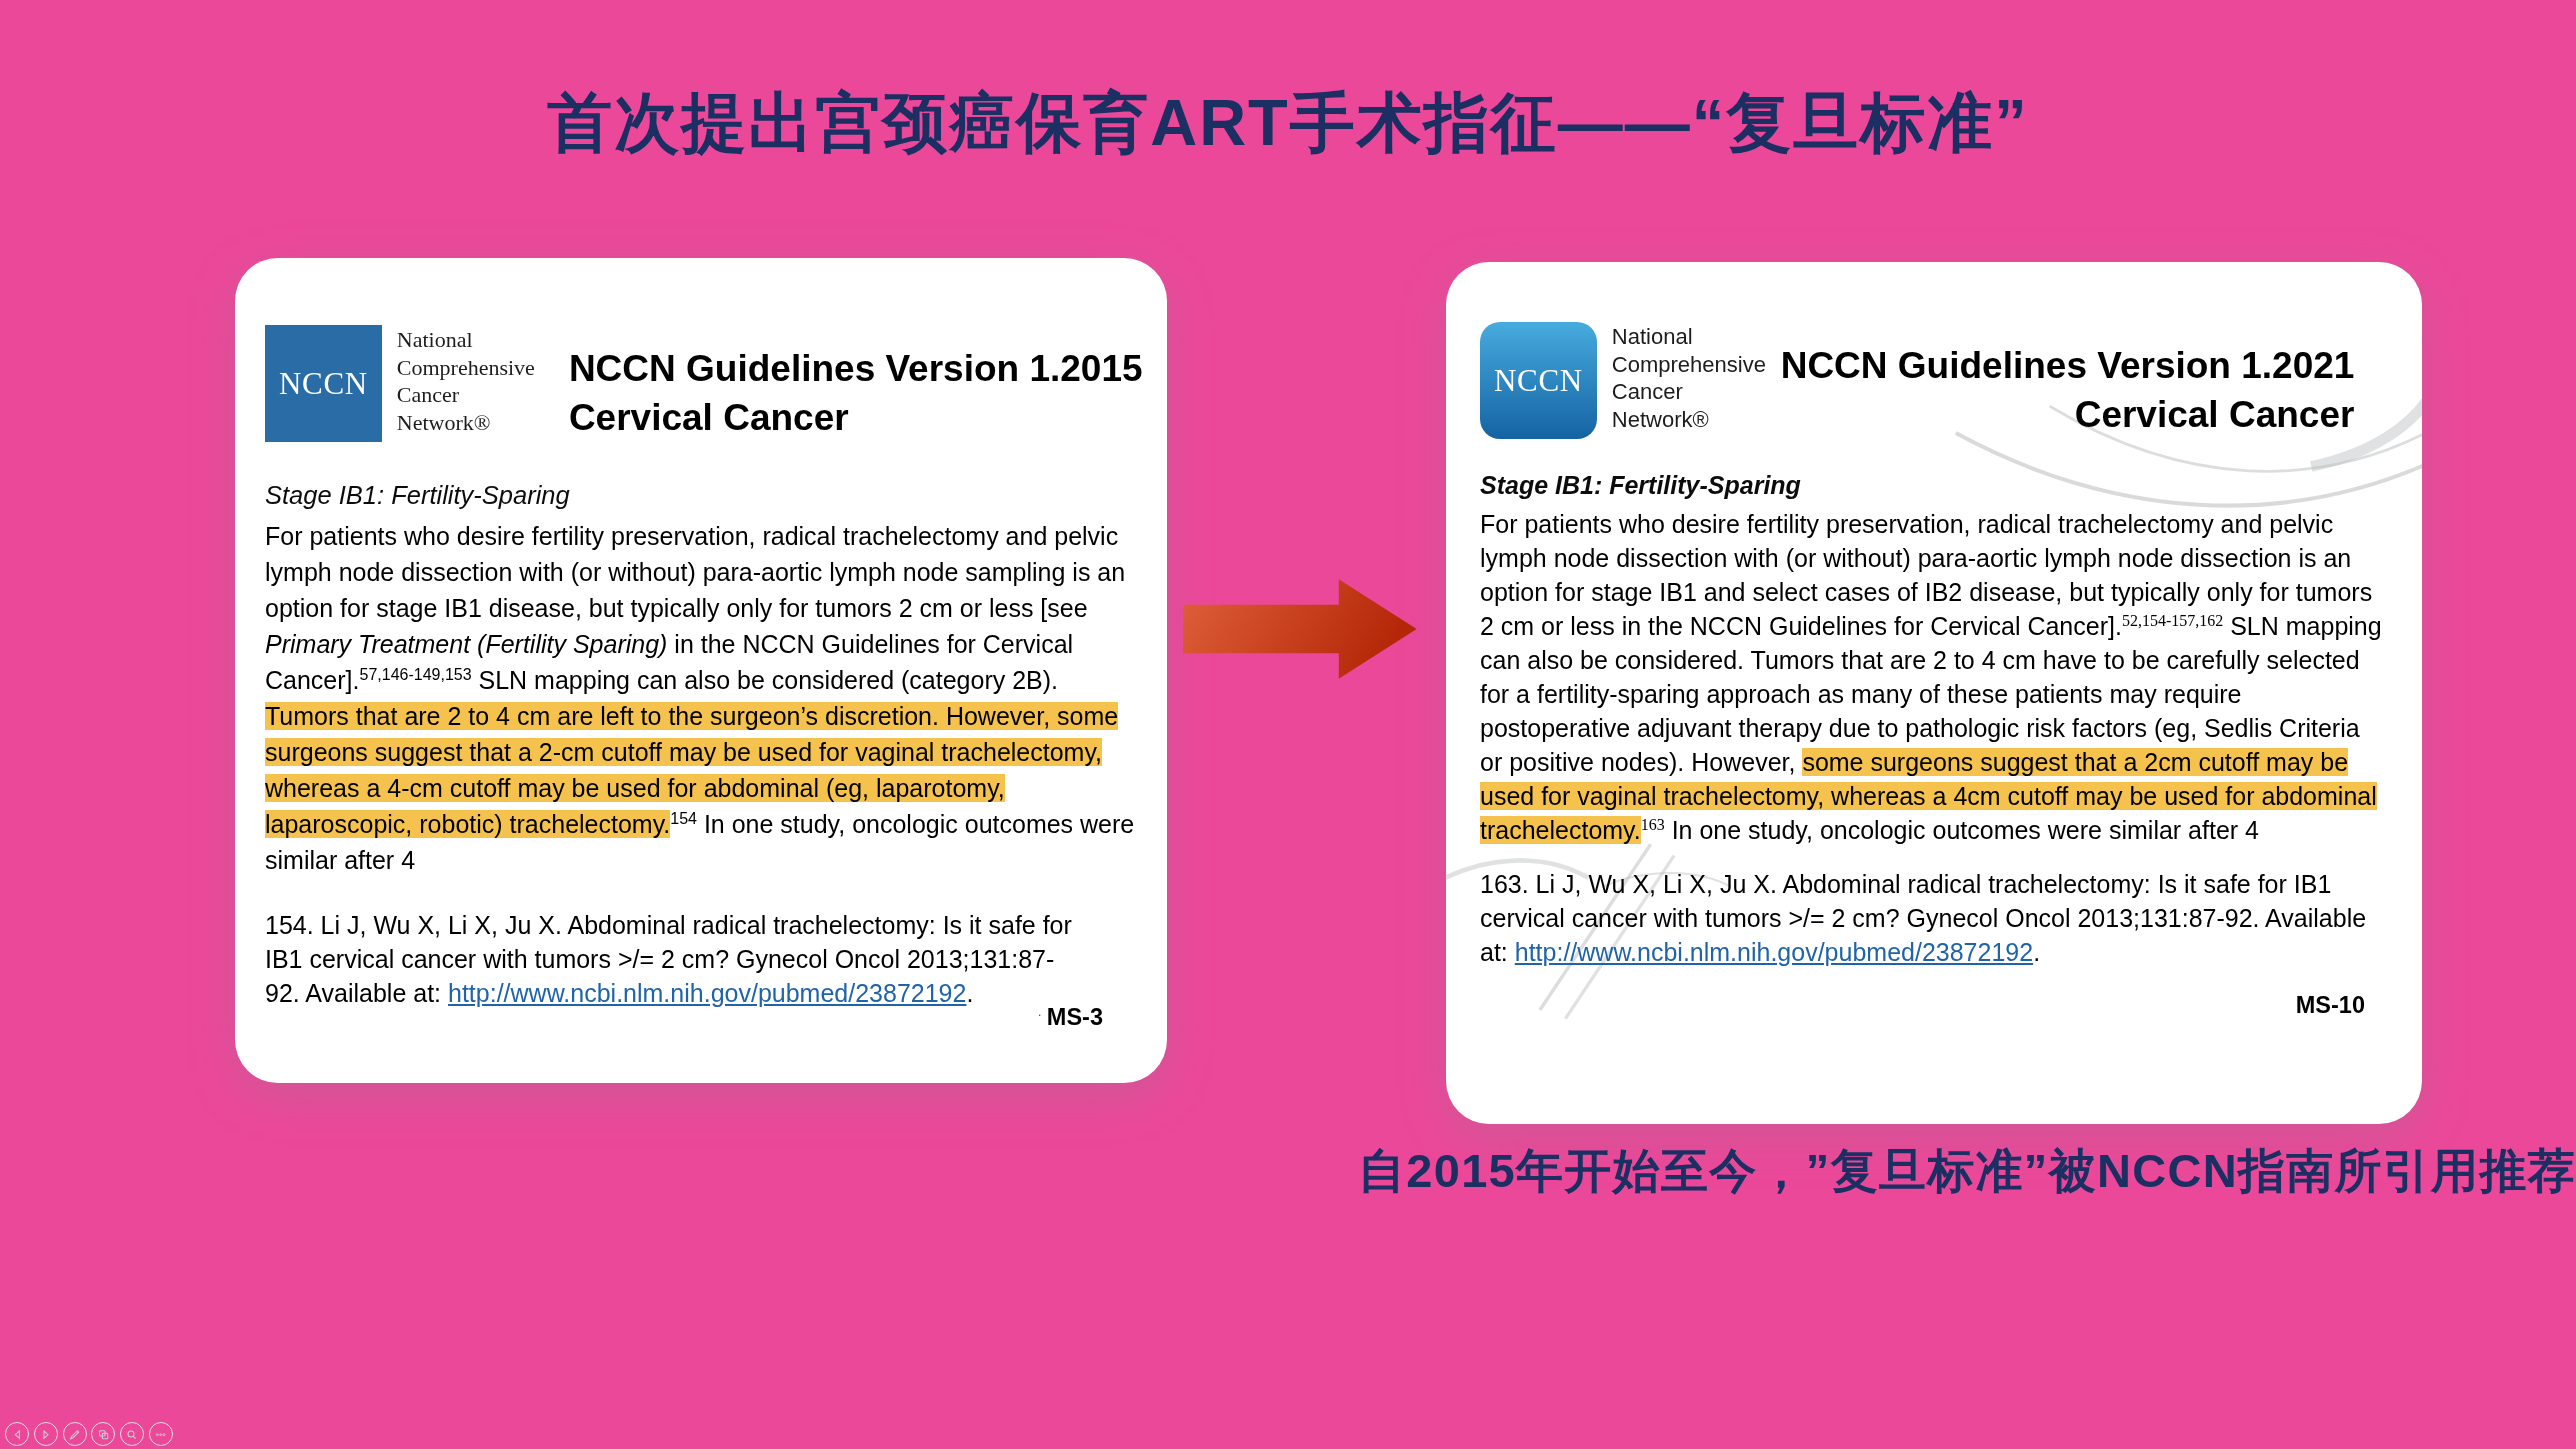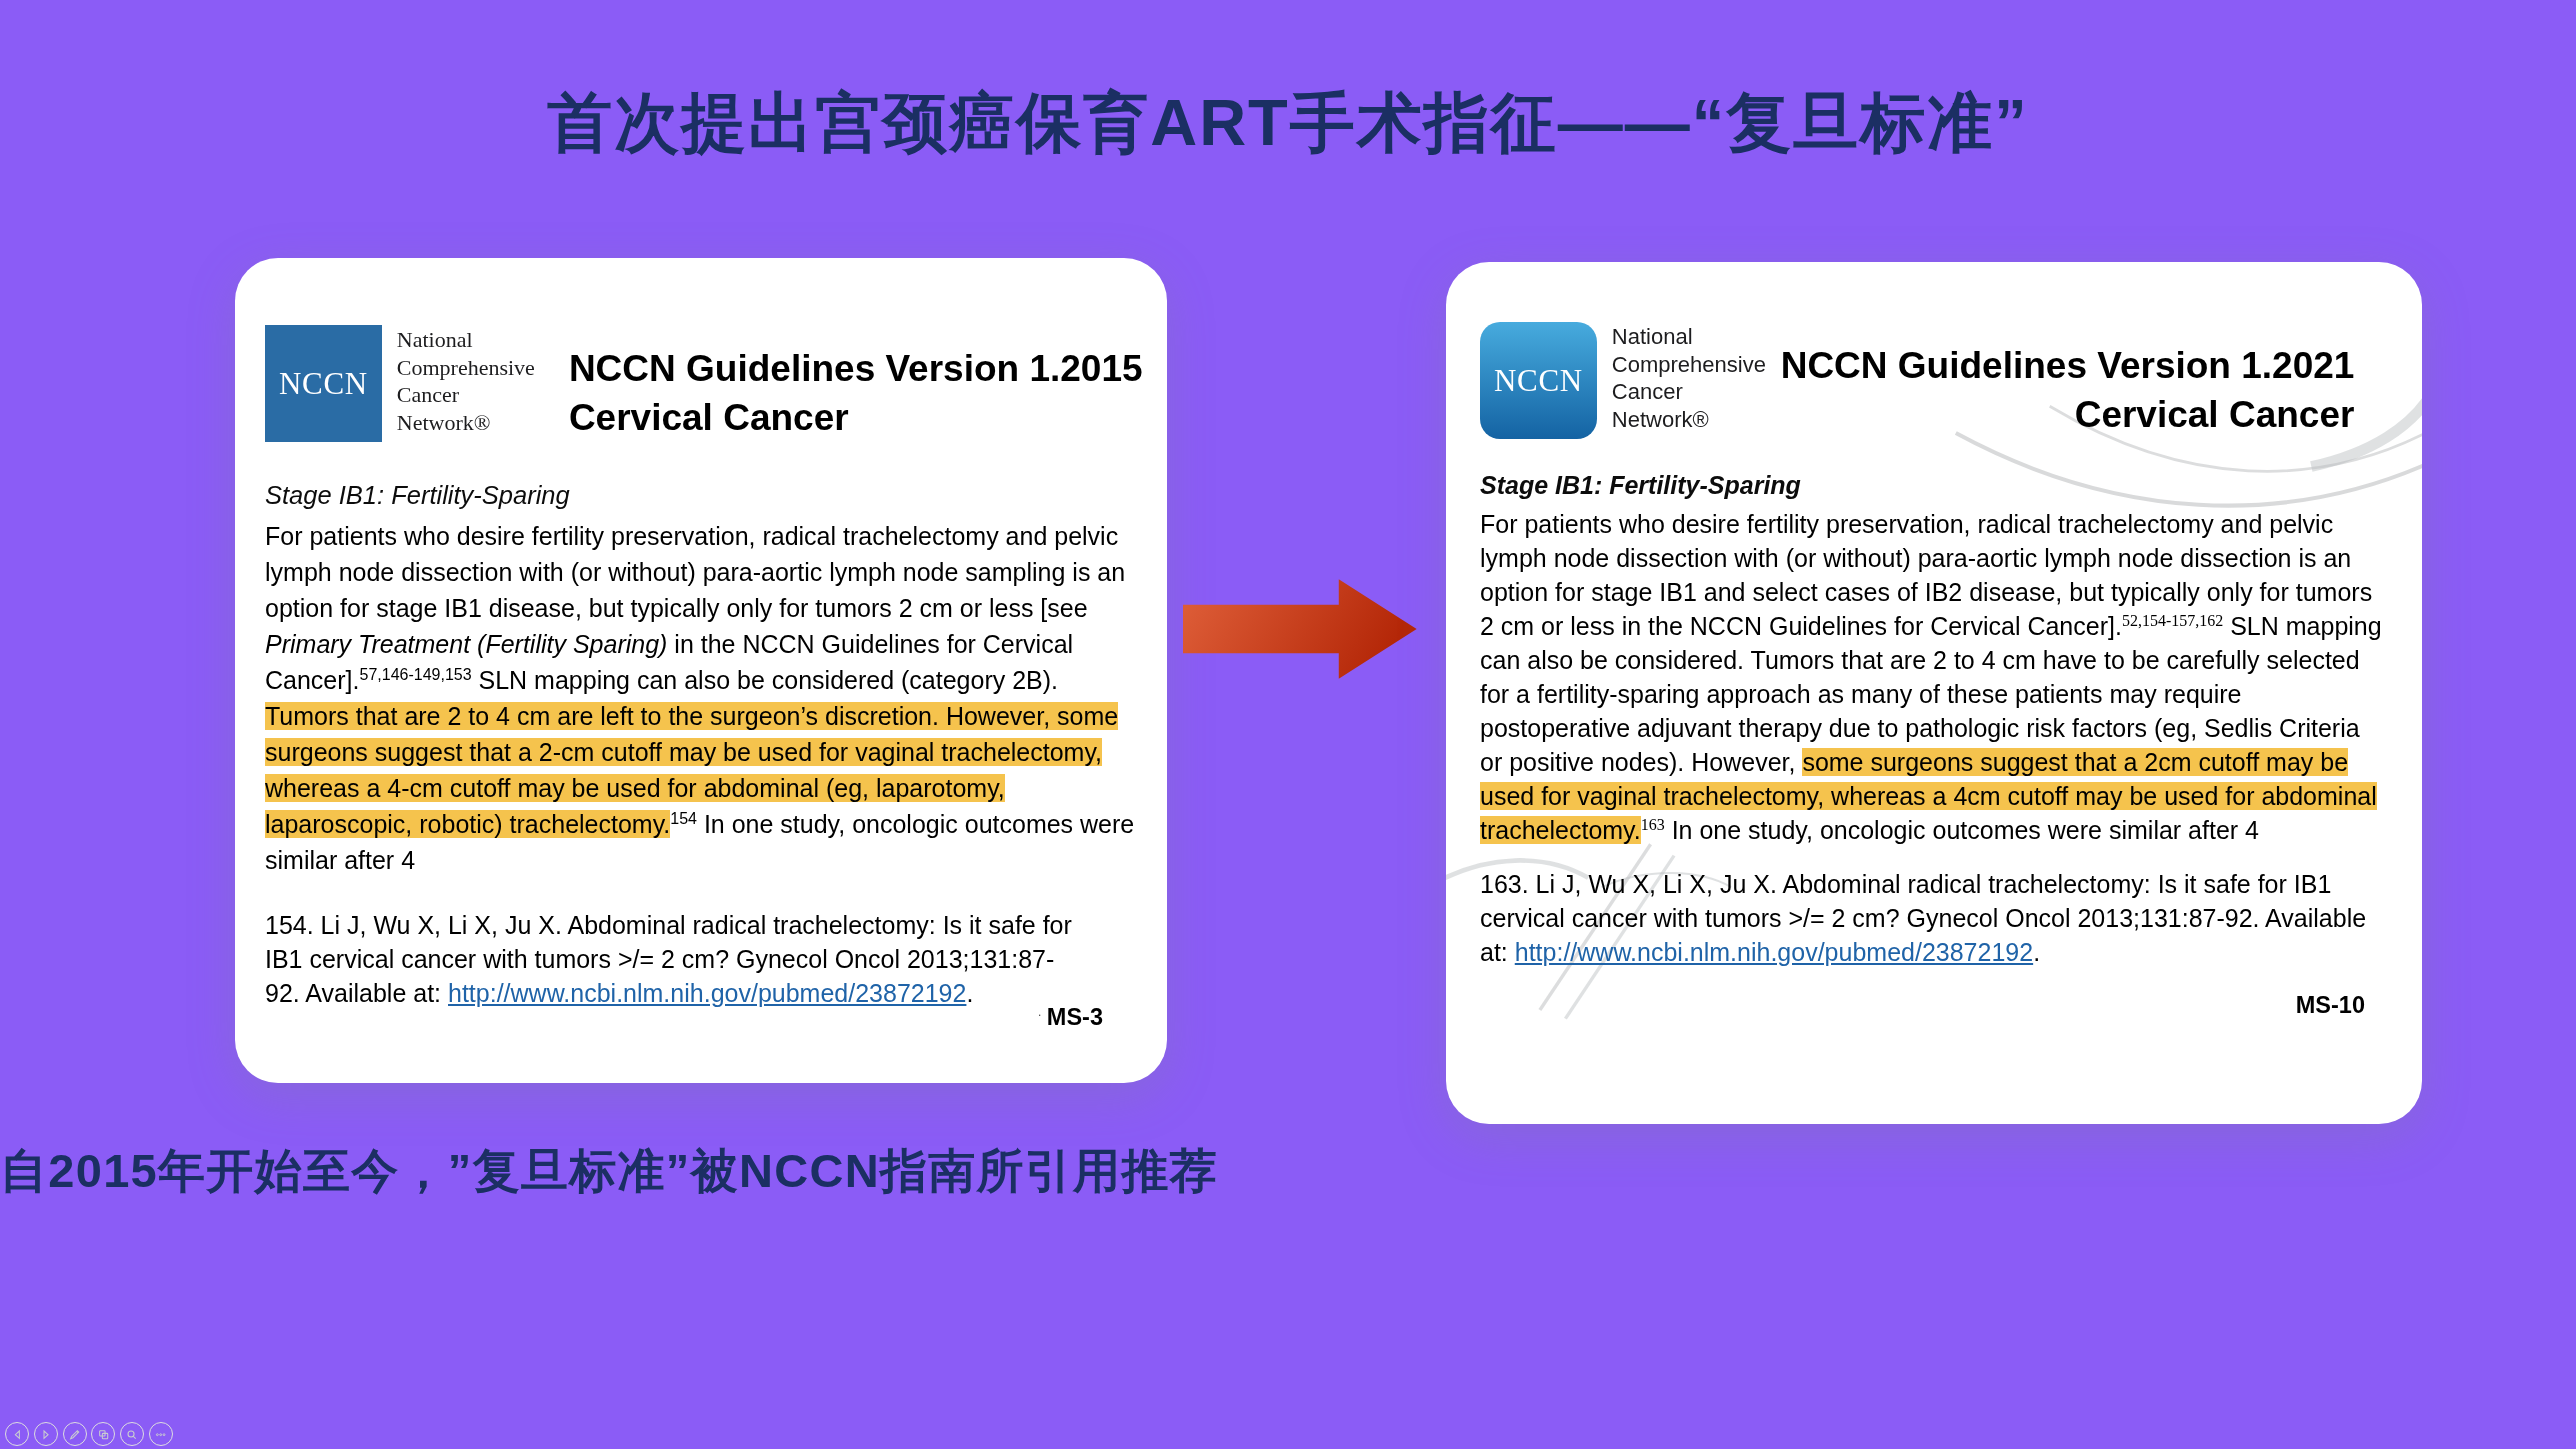--- a/index.html
+++ b/index.html
@@ -1,29 +1,29 @@
 <!DOCTYPE html>
 <html style="font-size:10.7px"><head>
 <meta charset="utf-8">
 <style>
   * { margin:0; padding:0; box-sizing:border-box; }
   html,body { background:#fcfcfd; }
   .slide {
     position:relative; width:2576px; height:1449px; overflow:hidden;
-    background:#8b5cf6;
+    background:#ec4899;
     font-family:"Liberation Sans", sans-serif;
   }
   .title {
     position:absolute; top:79px; left:0; width:100%;
     text-align:center; font-size:65px; font-weight:bold;
     color:#1B2F63; letter-spacing:2px;
   }
   .caption {
     position:absolute; top:1140px; left:0; width:100%;
-    text-align:left; font-size:47px; font-weight:bold;
+    text-align:right; font-size:47px; font-weight:bold;
     color:#1B2F63; letter-spacing:1.3px;
   }
   .card {
     position:absolute; background:#ffffff; border-radius:43px;
     box-shadow:0 13.4px 47px rgba(125,130,145,.25);
     overflow:hidden;
   }
   .card-left  { left:235px;  top:258px; width:932px; height:825px; padding:67px 30px 0 30px; }
   .card-right { left:1446px; top:262px; width:976px; height:862px; padding:60px 37px 0 34px; }
   .header { display:flex; align-items:flex-start; position:relative; z-index:2; }

